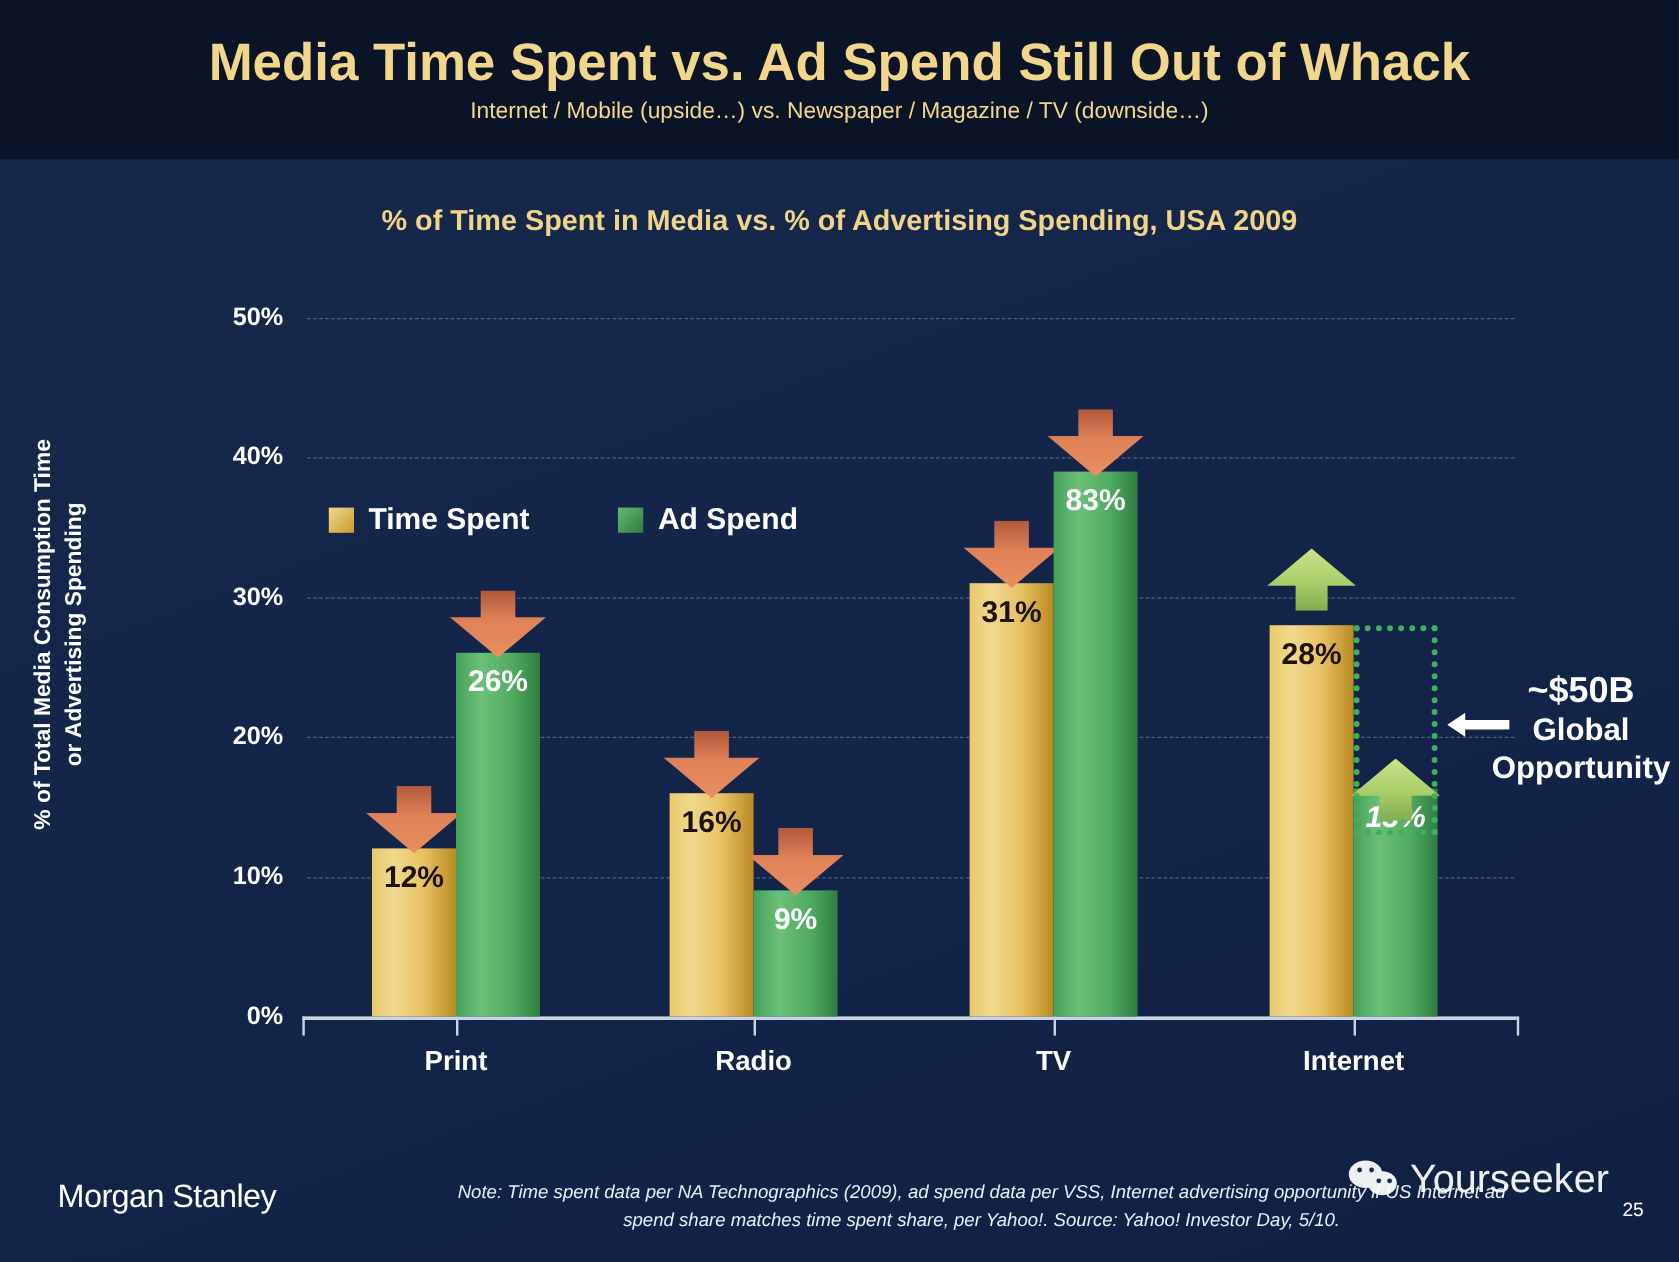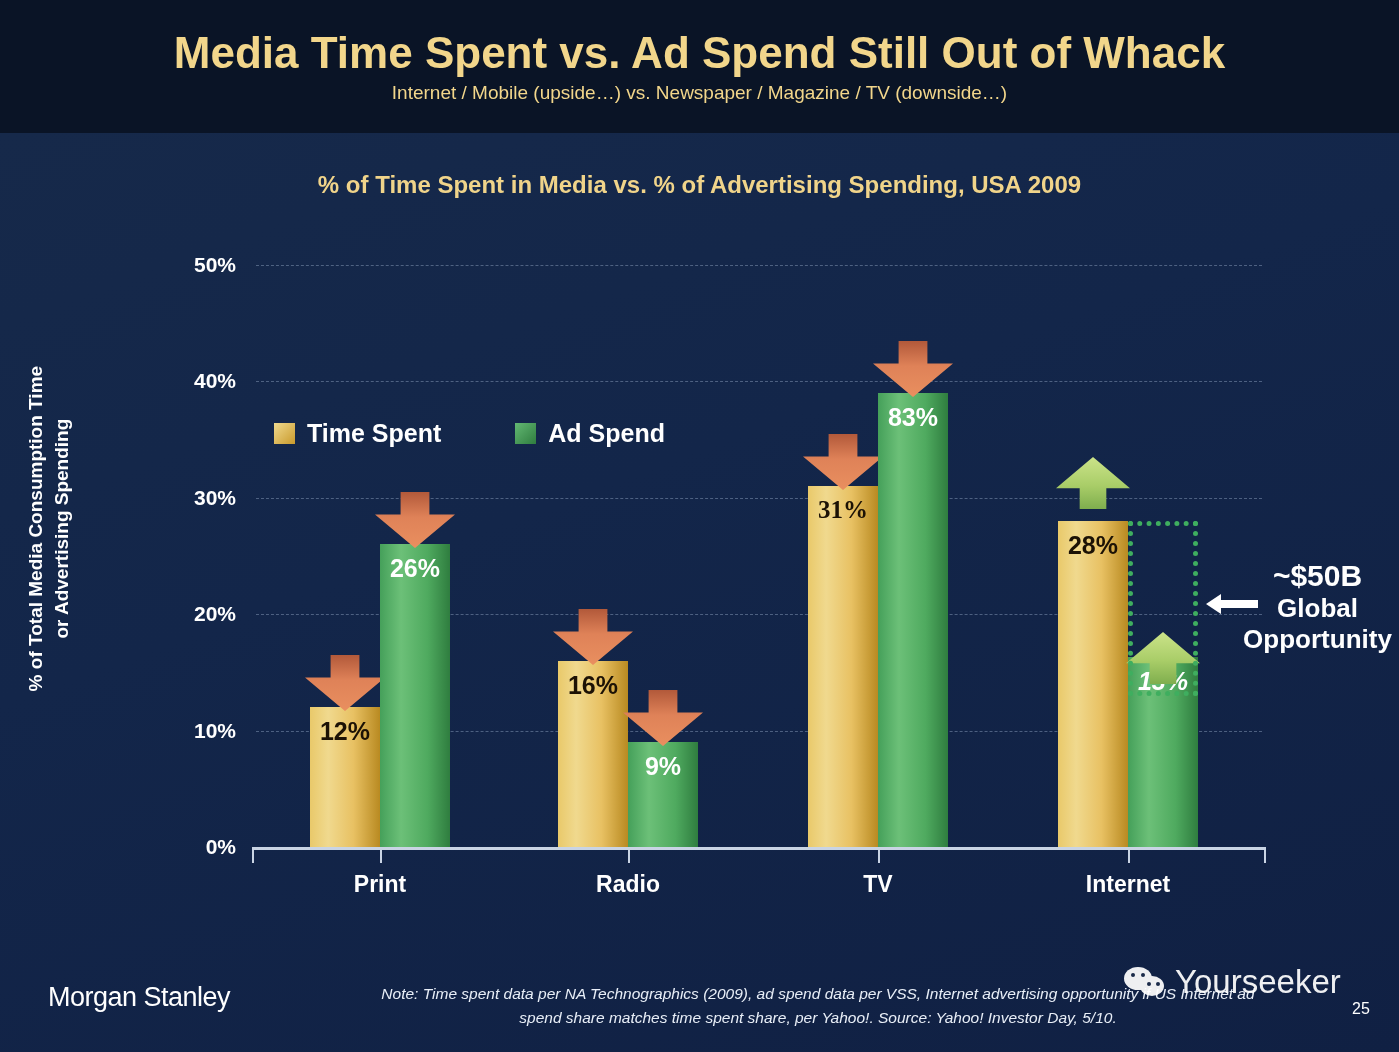--- a/index.html
+++ b/index.html
@@ -242,21 +242,21 @@
               <linearGradient id="dag8056" x1="0" y1="0" x2="0" y2="1">
         <stop offset="0%" stop-color="#b2593a"></stop>
         <stop offset="45%" stop-color="#df8258"></stop>
         <stop offset="100%" stop-color="#e98f5f"></stop>
       </linearGradient>
             </defs>
       <polygon points="32,0 68,0 68,28 100,28 50,70 0,28 32,28" fill="url(#dag8056)"></polygon>
     </svg>
         </div>
         <div class="catlabel" style="left: 252px;">Radio</div>
-        <div class="bar gold" style="left: 552px; height: 360.84px; font-family: Liberation Serif, serif;">
+        <div class="bar gold" style="left: 552px; height: 360.84px;">
           <span class="val">31%</span>
         </div>
         <div class="arrow" style="left: 547px; top: 169.16px;">
     <svg width="80" height="56" viewBox="0 0 100 70">
       <defs>
               <linearGradient id="dag8056" x1="0" y1="0" x2="0" y2="1">
         <stop offset="0%" stop-color="#b2593a"></stop>
         <stop offset="45%" stop-color="#df8258"></stop>
         <stop offset="100%" stop-color="#e98f5f"></stop>
       </linearGradient>

